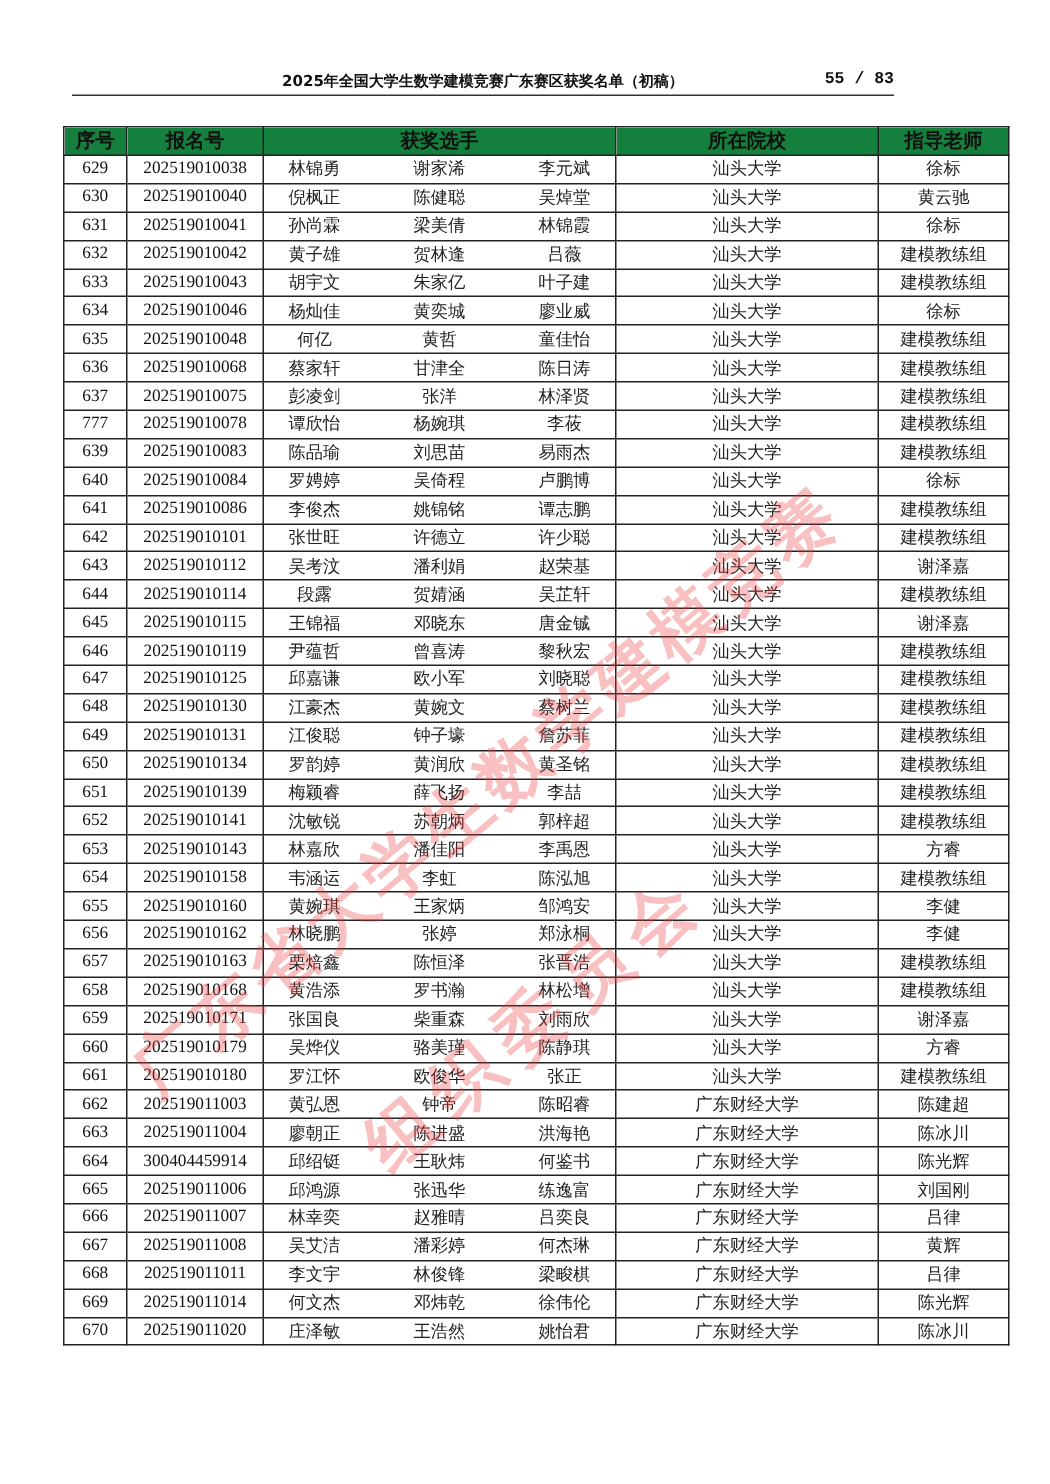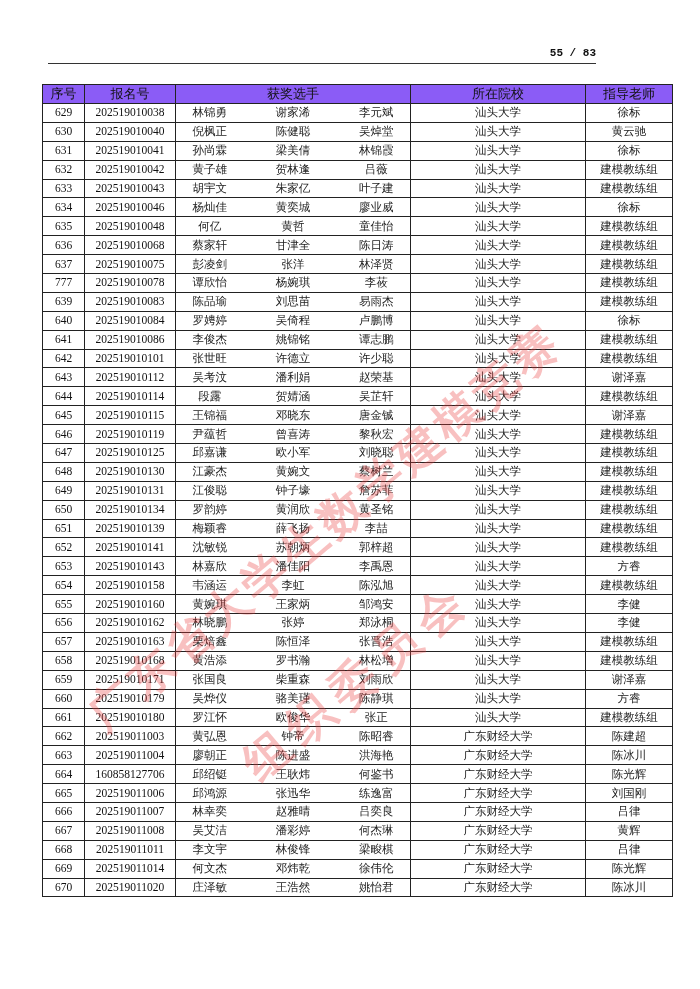--- a/index.html
+++ b/index.html
@@ -8,39 +8,40 @@
   .page-header { position: absolute; left: 48px; top: 44px; width: 548px; height: 19px;
                  border-bottom: 1.5px solid #333; }
   .page-title { position: absolute; left: 0; width: 100%; top: 3px; text-align: center;
                 font-size: 10px; font-weight: bold; font-family: "DejaVu Sans", sans-serif; }
   .page-num { position: absolute; right: 0; top: 3px; font-size: 11px; font-weight: bold;
               font-family: Liberation Mono, monospace; }
   table.awards { position: absolute; left: 42px; top: 84px; border-collapse: collapse;
                  width: 630px; table-layout: fixed; }
   table.awards th, table.awards td { border: 1px solid #222; text-align: center;
                  padding: 0; white-space: nowrap; overflow: hidden; }
-  table.awards th { background: #8b5cf6; font-size: 13px; font-weight: normal; height: 18px;
+  table.awards th { background: #15803d; font-size: 13px; font-weight: bold; height: 18px;
                     font-family: "DejaVu Serif", serif; }
   table.awards td { font-size: 11.5px; height: 17.9px; line-height: 17px; }
   td.num, td.reg { font-family: "Liberation Serif", serif; font-size: 13px; }
   td.names { padding: 0; }
   .name-row { display: flex; justify-content: space-around; gap: 16px; }
   .name-row span { width: 33%; text-align: center; font-family: "DejaVu Sans", sans-serif; font-size: 11.5px; color: #222; }
   td.school, td.advisor { font-family: "DejaVu Sans", sans-serif; color: #222; }
   .watermark { position: absolute; left: 0; top: 0; width: 700px; height: 989px; pointer-events: none; }
   .wm-line { position: absolute; color: rgba(232, 60, 60, 0.32); font-weight: bold;
              font-family: "DejaVu Sans", sans-serif; white-space: nowrap;
              transform-origin: left center; transform: rotate(-40deg); }
   .wm1 { left: 95px; top: 690px; font-size: 46px; letter-spacing: 4px; }
   .wm2 { left: 200px; top: 690px; font-size: 46px; letter-spacing: 10px; }
 </style>
 </head>
 <body>
 
 <div class="page-header">
+  <div class="page-title">2025年全国大学生数学建模竞赛广东赛区获奖名单（初稿）</div>
   <div class="page-num">55 / 83</div>
 </div>
 
 <table class="awards">
   <colgroup>
     <col style="width:42px">
     <col style="width:91px">
     <col style="width:235px">
     <col style="width:175px">
     <col style="width:87px">
@@ -505,21 +506,21 @@
             <span>廖朝正</span>
             <span>陈进盛</span>
             <span>洪海艳</span>
           </div>
         </td>
         <td class="school">广东财经大学</td>
         <td class="advisor">陈冰川</td>
       </tr>
       <tr>
         <td class="num">664</td>
-        <td class="reg">160858127706</td>
+        <td class="reg">300404459914</td>
         <td class="names">
           <div class="name-row">
             <span>邱绍铤</span>
             <span>王耿炜</span>
             <span>何鉴书</span>
           </div>
         </td>
         <td class="school">广东财经大学</td>
         <td class="advisor">陈光辉</td>
       </tr>

